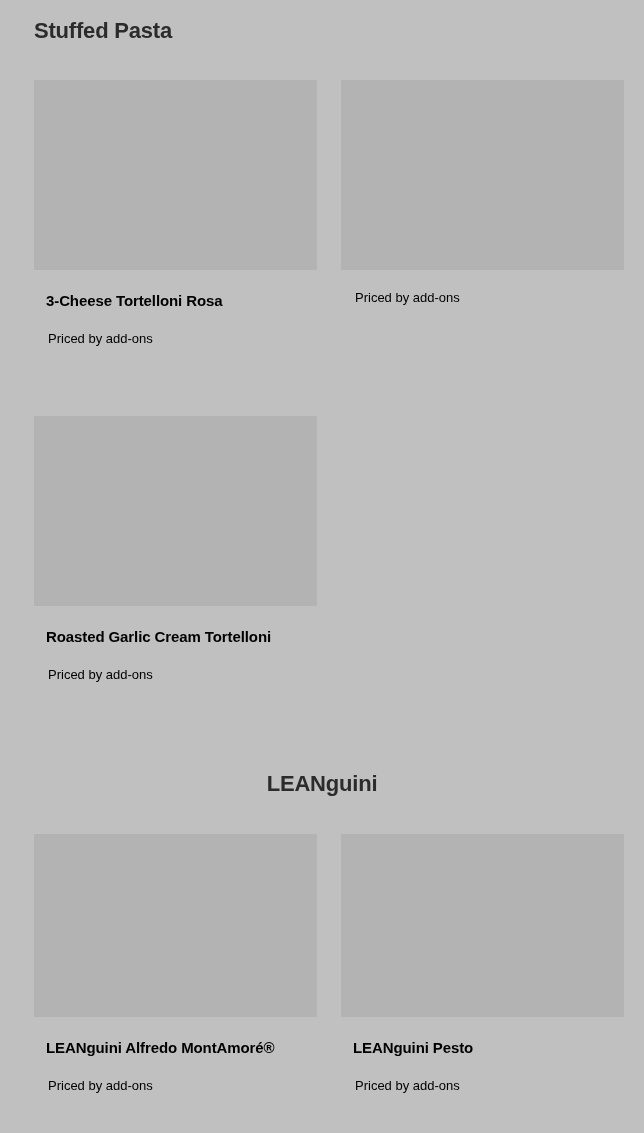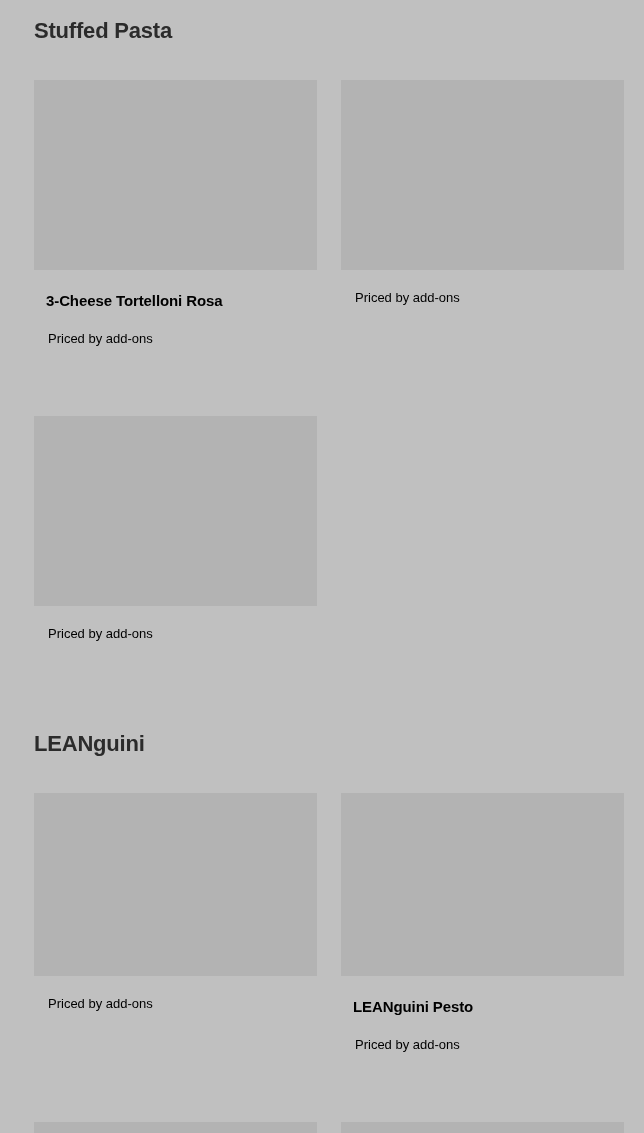--- a/index.html
+++ b/index.html
@@ -29,21 +29,21 @@
   .section-title {
     font-size: 22px;
     font-weight: bold;
     color: #2b2b2b;
     letter-spacing: -0.2px;
     line-height: 1.2;
     margin: 0;
     padding: 0;
   }
   .section-1 .section-title { padding-top: 18px; }
-  .section-2 .section-title { padding-top: 0; }
+  .section-2 .section-title { padding-top: 0; text-align: center; }
 
   .grid {
     display: grid;
     grid-template-columns: 283px 283px;
     column-gap: 24px;
     row-gap: 0;
   }
   .card {
     display: block;
     width: 283px;
@@ -102,37 +102,39 @@
         <div class="card-thumb thumb-190"></div>
         <div class="card-price">Priced by add-ons</div>
       </div>
     </div>
 
     <div class="card-spacer-md"></div>
 
     <div class="grid">
       <div class="card">
         <div class="card-thumb thumb-190"></div>
+        <div class="card-name">Roasted Garlic Cream Tortelloni</div>
         <div class="card-price">Priced by add-ons</div>
       </div>
       <div></div>
     </div>
   </div>
 
   <div class="section-gap"></div>
 
   <div class="section section-2">
     <h2 class="section-title">LEANguini</h2>
 
     <div class="card-spacer-sm"></div>
 
     <div class="grid">
 
       <div class="card">
         <div class="card-thumb thumb-183"></div>
+        <div class="card-name">LEANguini Alfredo MontAmoré®</div>
         <div class="card-price">Priced by add-ons</div>
       </div>
 
       <div class="card">
         <div class="card-thumb thumb-183"></div>
         <div class="card-name">LEANguini Pesto</div>
         <div class="card-price">Priced by add-ons</div>
       </div>
     </div>
 

